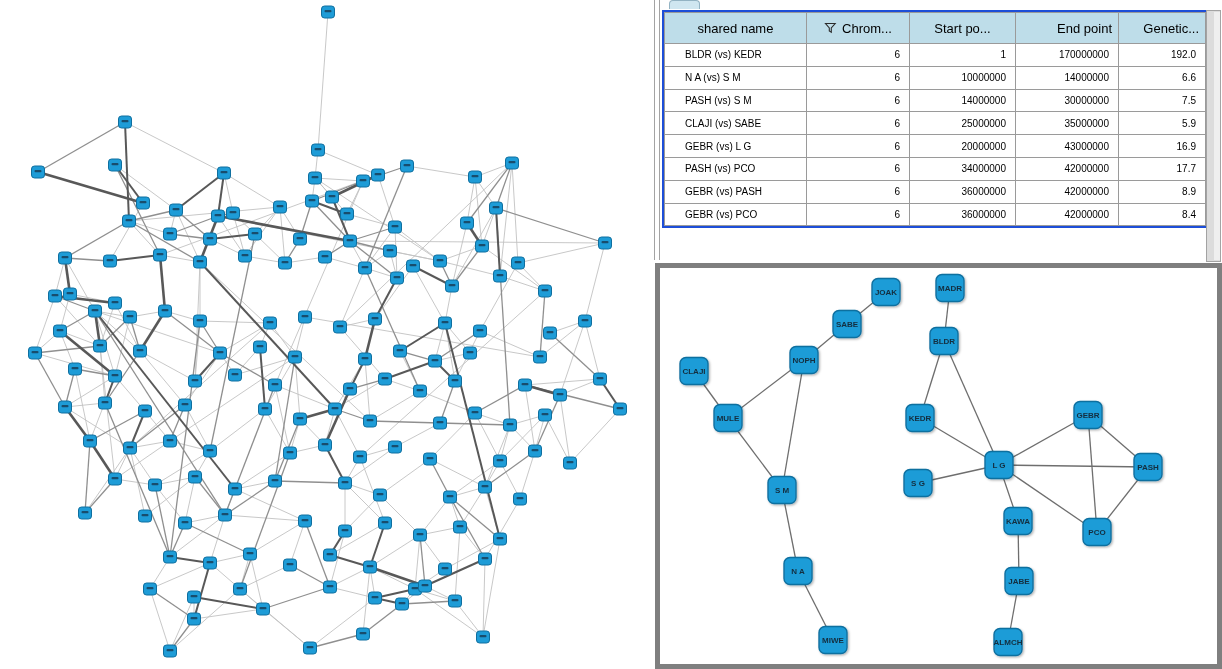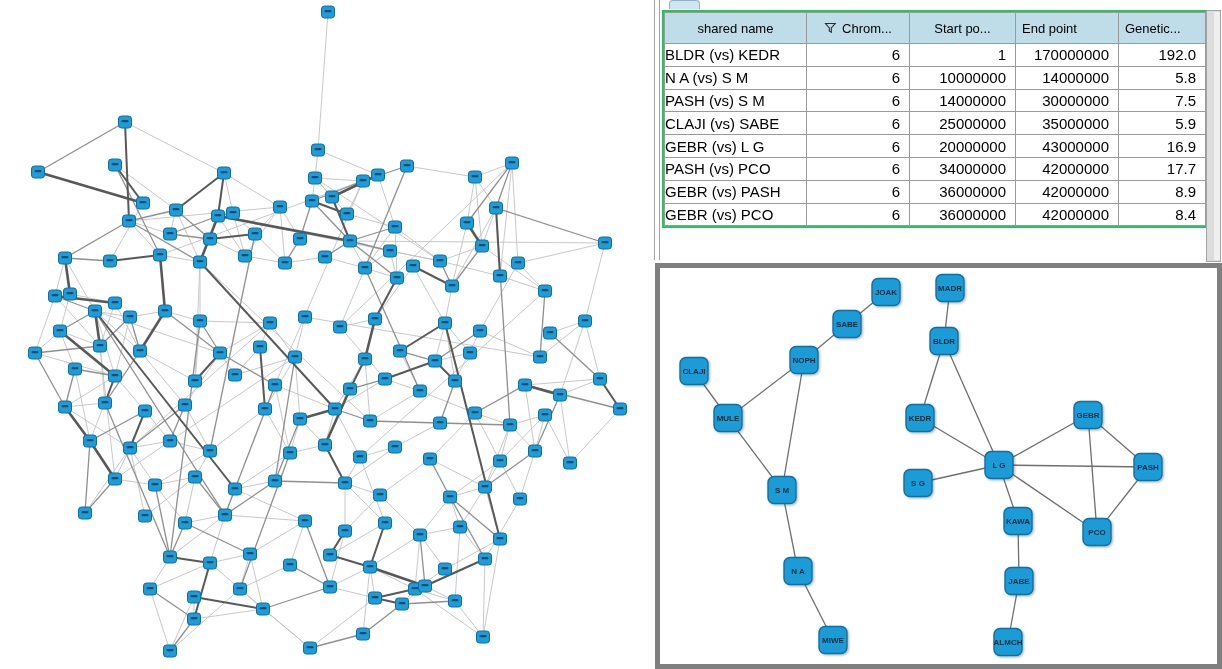--- a/index.html
+++ b/index.html
@@ -10,29 +10,29 @@
 
   
   .split-line{position:absolute;top:0;width:1px;height:260px;background:#a3a3a3;}
 
   
   #panel-tab{position:absolute;left:669px;top:0;width:31px;height:9px;background:#cfe6f0;
              border:1px solid #93b3c3;border-bottom:none;border-radius:4px 4px 0 0;box-sizing:border-box;}
 
   
   #table-wrap{position:absolute;left:662px;top:10px;width:545px;box-sizing:border-box;
-              border:2px solid #22c55e;background:#fff;}
+              border:2px solid #1d4ed8;background:#fff;}
   table{border-collapse:collapse;table-layout:fixed;width:100%;}
   th{background:#bedde9;height:30px;font-weight:400;font-size:13px;color:#000;
      border:1px solid #9a9a9a;padding:0 6px;white-space:nowrap;overflow:hidden;text-align:center;}
-  td{height:21.8px;font-size:15px;color:#000;background:#fff;border:1px solid #9a9a9a;
-     padding:0 9px 0 0;white-space:nowrap;overflow:hidden;}
+  td{height:21.8px;font-size:10px;color:#000;background:#fff;border:1px solid #9a9a9a;
+     padding:0 9px 0 20px;white-space:nowrap;overflow:hidden;}
   td.txt{text-align:left;}
   td.num{text-align:right;}
-  th.right{text-align:left;}
+  th.right{text-align:right;}
   .filter-icon{display:inline-block;vertical-align:-1px;margin-right:5px;}
 
   
   #table-scrollbar{position:absolute;left:1206px;top:10px;width:15px;height:252px;
                    background:#dcdcdc;border:1px solid #a3a3a3;box-sizing:border-box;}
   #table-scrollbar .thumb{position:absolute;left:7px;top:1px;width:6px;height:248px;background:#efefef;}
 
   
   #detail-svg{position:absolute;left:655px;top:263px;}
 
@@ -1085,21 +1085,21 @@
             <td class="num">6</td>
             <td class="num">1</td>
             <td class="num">170000000</td>
             <td class="num">192.0</td>
           </tr>
           <tr>
             <td class="txt">N A (vs) S M</td>
             <td class="num">6</td>
             <td class="num">10000000</td>
             <td class="num">14000000</td>
-            <td class="num">5.8</td>
+            <td class="num">6.6</td>
           </tr>
           <tr>
             <td class="txt">PASH (vs) S M</td>
             <td class="num">6</td>
             <td class="num">14000000</td>
             <td class="num">30000000</td>
             <td class="num">7.5</td>
           </tr>
           <tr>
             <td class="txt">CLAJI (vs) SABE</td>

